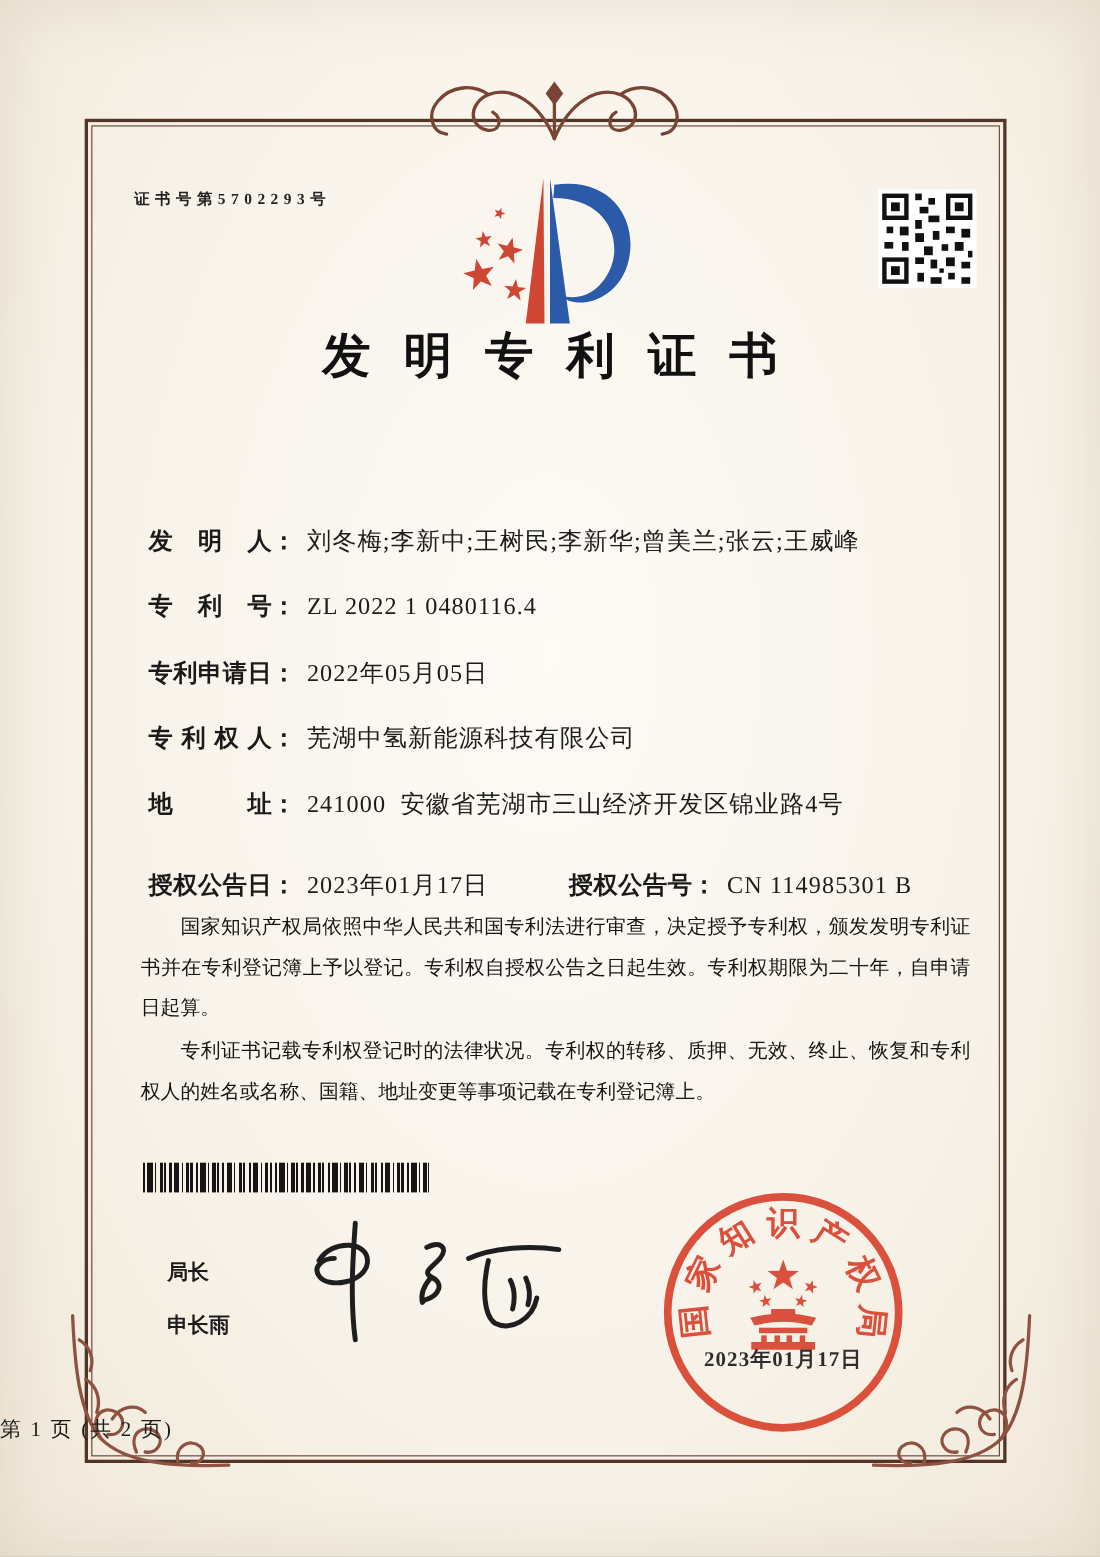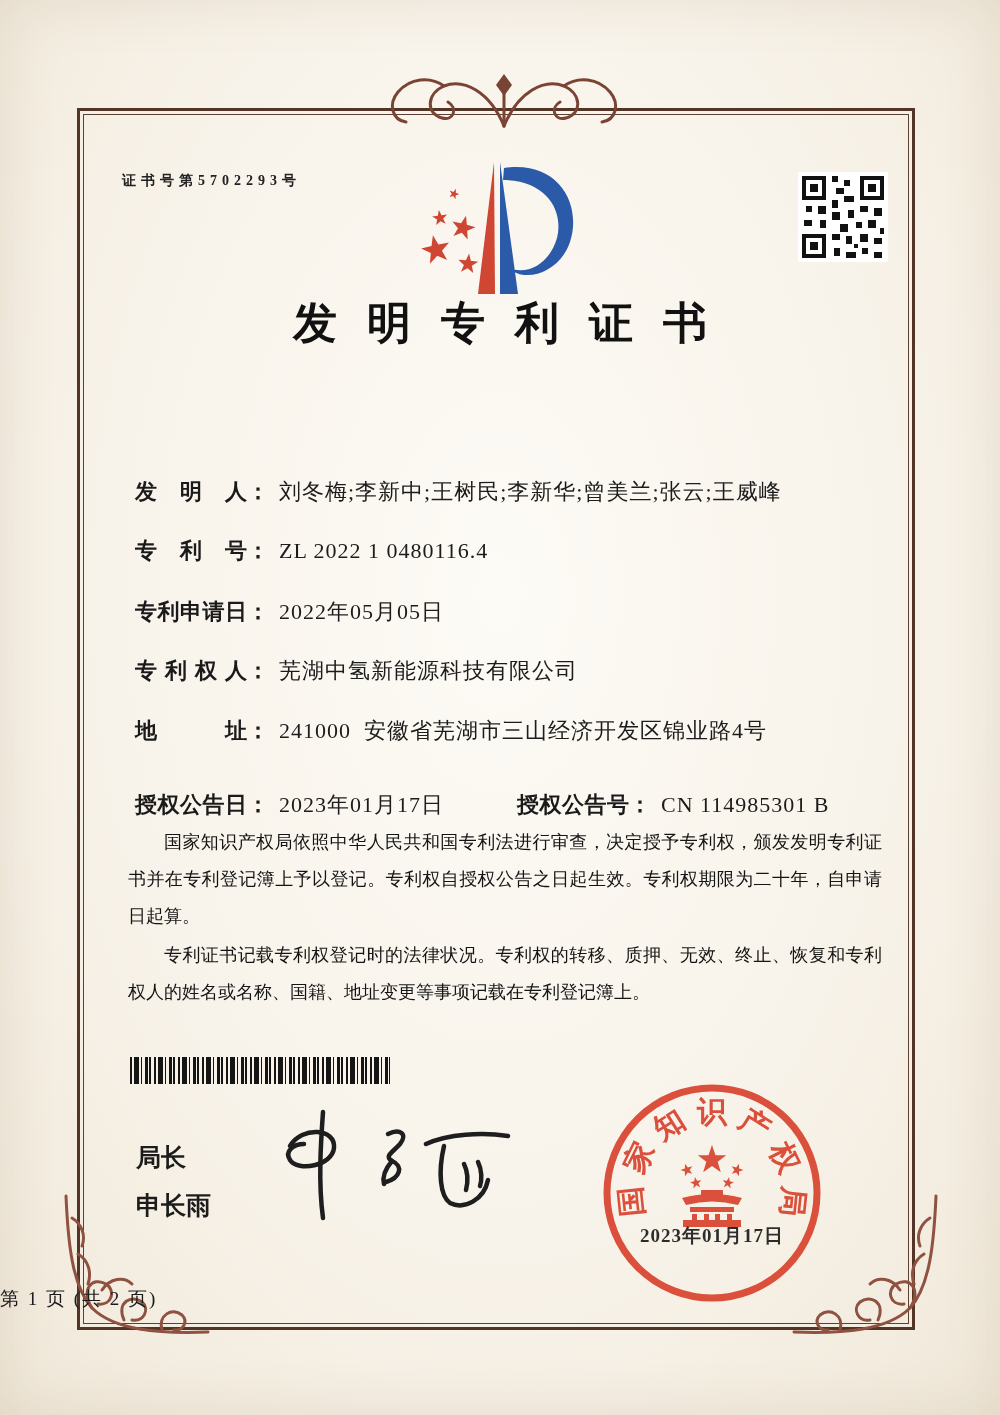--- a/index.html
+++ b/index.html
@@ -51,21 +51,21 @@
   .paras p + p{margin-top:2px;}
   .barcode{
     position:absolute;left:130px;top:1057px;width:260px;height:27px;
     background:repeating-linear-gradient(90deg,
       #151515 0 2px,transparent 2px 4px,
       #151515 4px 9px,transparent 9px 11px,
       #151515 11px 12px,transparent 12px 15px,
       #151515 15px 18px,transparent 18px 19px,
       #151515 19px 21px,transparent 21px 24px);
   }
-  .signatory{position:absolute;left:136px;top:1134px;font-size:25px;font-weight:600;line-height:48px;}
+  .signatory{position:absolute;left:152px;top:1134px;font-size:19px;font-weight:600;line-height:48px;}
   .signature{position:absolute;left:268px;top:1106px;width:265px;height:118px;}
   .seal{position:absolute;left:597px;top:1078px;width:230px;height:230px;opacity:.93;}
   .seal text{font-family:"Liberation Serif","DejaVu Serif",serif;}
   .footer{
     position:absolute;left:0;right:0;top:1286px;text-align:left;
     font-size:19px;letter-spacing:2px;color:#1b1b1b;
   }
   .orn{position:absolute;pointer-events:none;}
   .orn-top{left:358px;top:70px;width:292px;height:62px;}
   .orn-bl{left:58px;top:1194px;width:152px;height:142px;}

